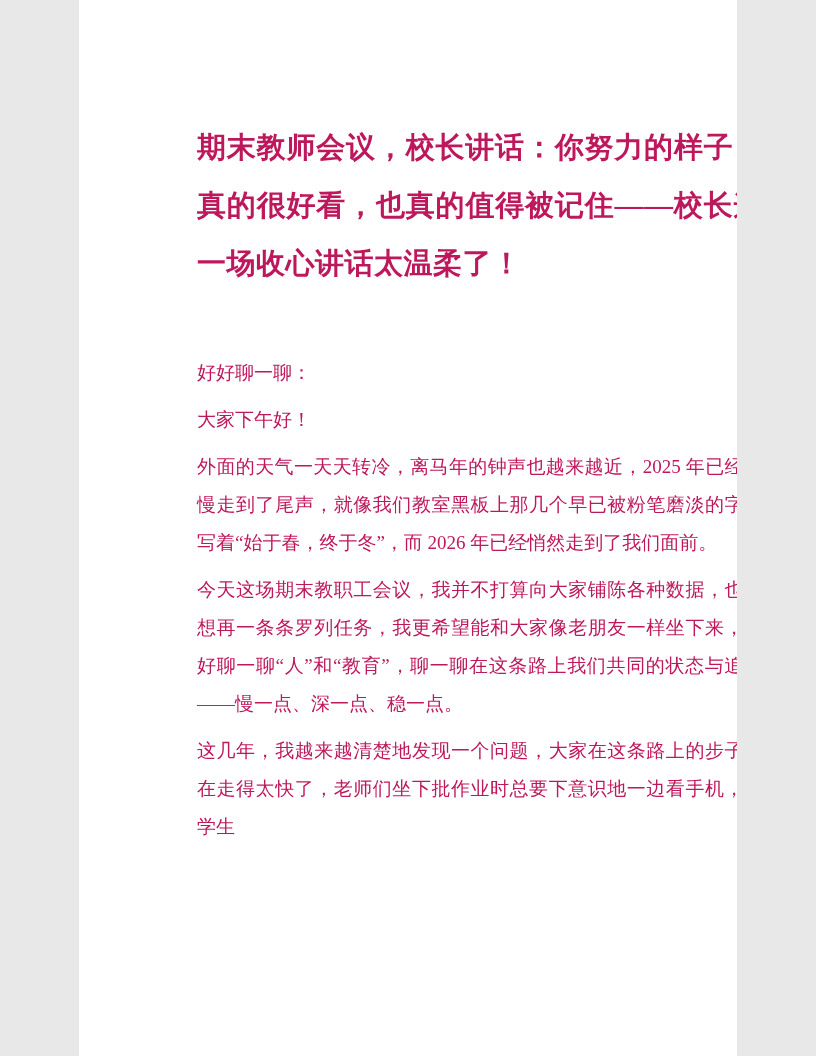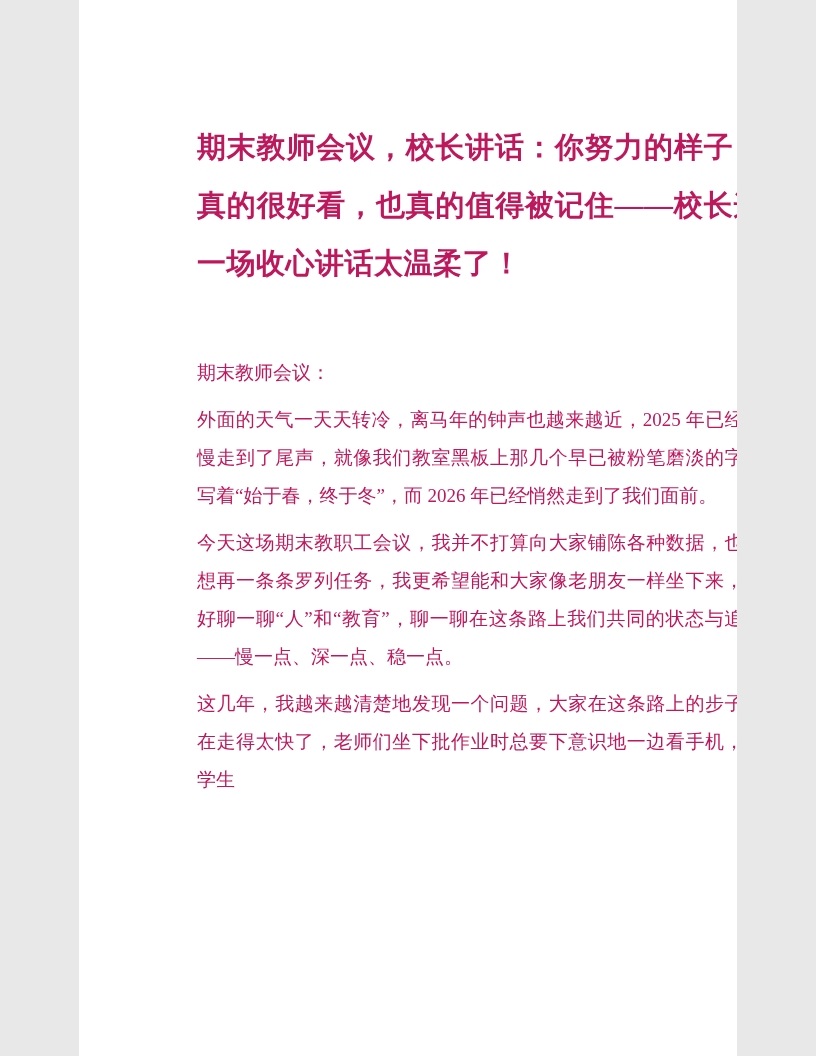--- a/index.html
+++ b/index.html
@@ -53,22 +53,23 @@
 </head>
 <body>
 
 <div class="page">
   <div class="content">
 
     <h1 class="doc-title">期末教师会议，校长讲话：你努力的样子，真的很好看，也真的值得被记住——校长这一场收心讲话太温柔了！</h1>
 
     <div class="body-text">
 
-      <p>期末教师会议：</p>
+      <p>好好聊一聊：</p>
 
+      <p>大家下午好！</p>
 
       <p>外面的天气一天天转冷，离马年的钟声也越来越近，2025 年已经慢慢走到了尾声，就像我们教室黑板上那几个早已被粉笔磨淡的字，写着“始于春，终于冬”，而 2026 年已经悄然走到了我们面前。</p>
 
       <p>今天这场期末教职工会议，我并不打算向大家铺陈各种数据，也不想再一条条罗列任务，我更希望能和大家像老朋友一样坐下来，好好聊一聊“人”和“教育”，聊一聊在这条路上我们共同的状态与追求——慢一点、深一点、稳一点。</p>
 
 
 
       <p>这几年，我越来越清楚地发现一个问题，大家在这条路上的步子实在走得太快了，老师们坐下批作业时总要下意识地一边看手机，给学生</p>
 
     </div>

